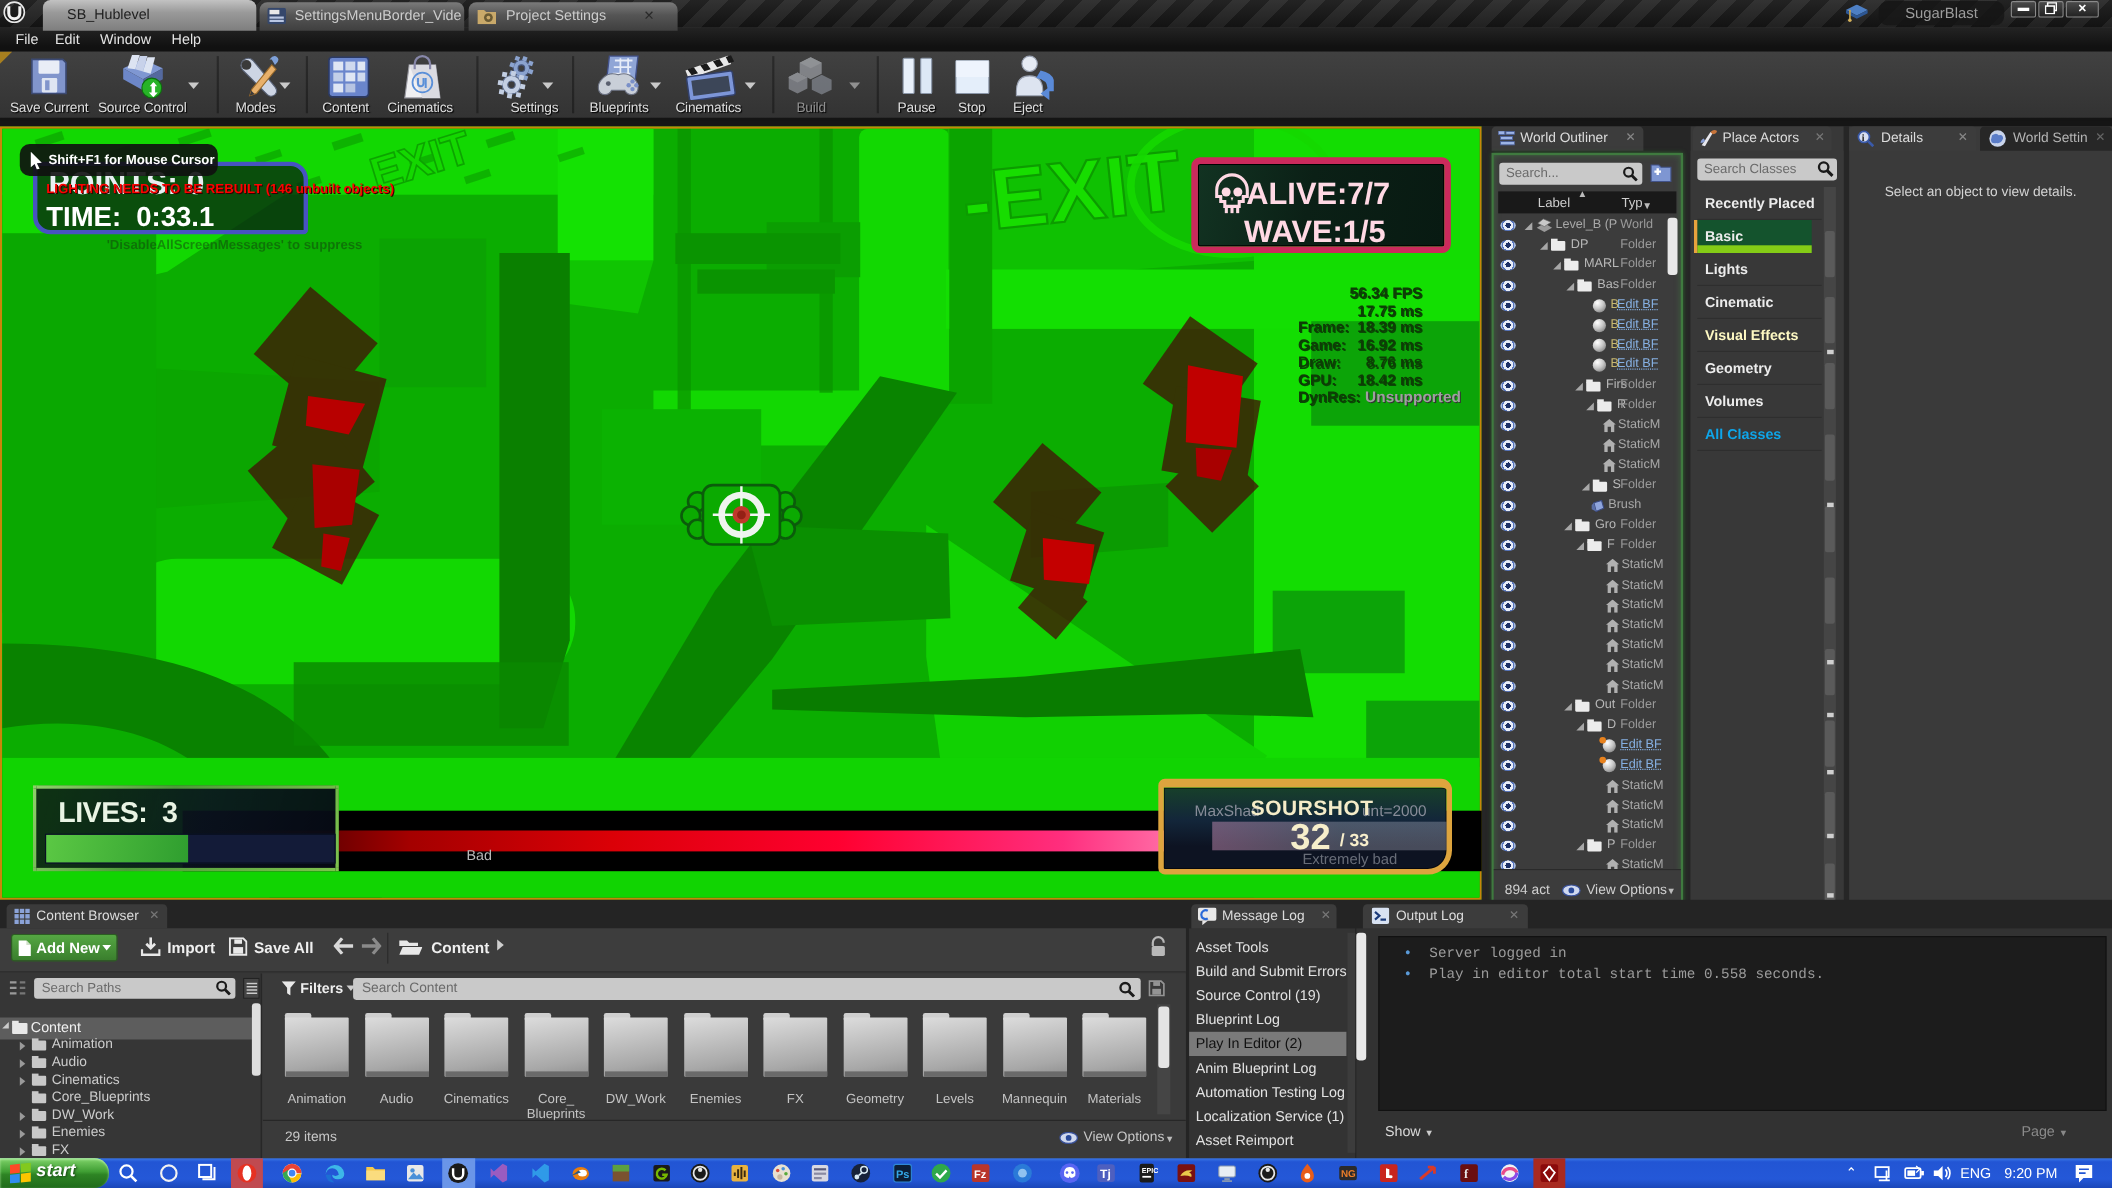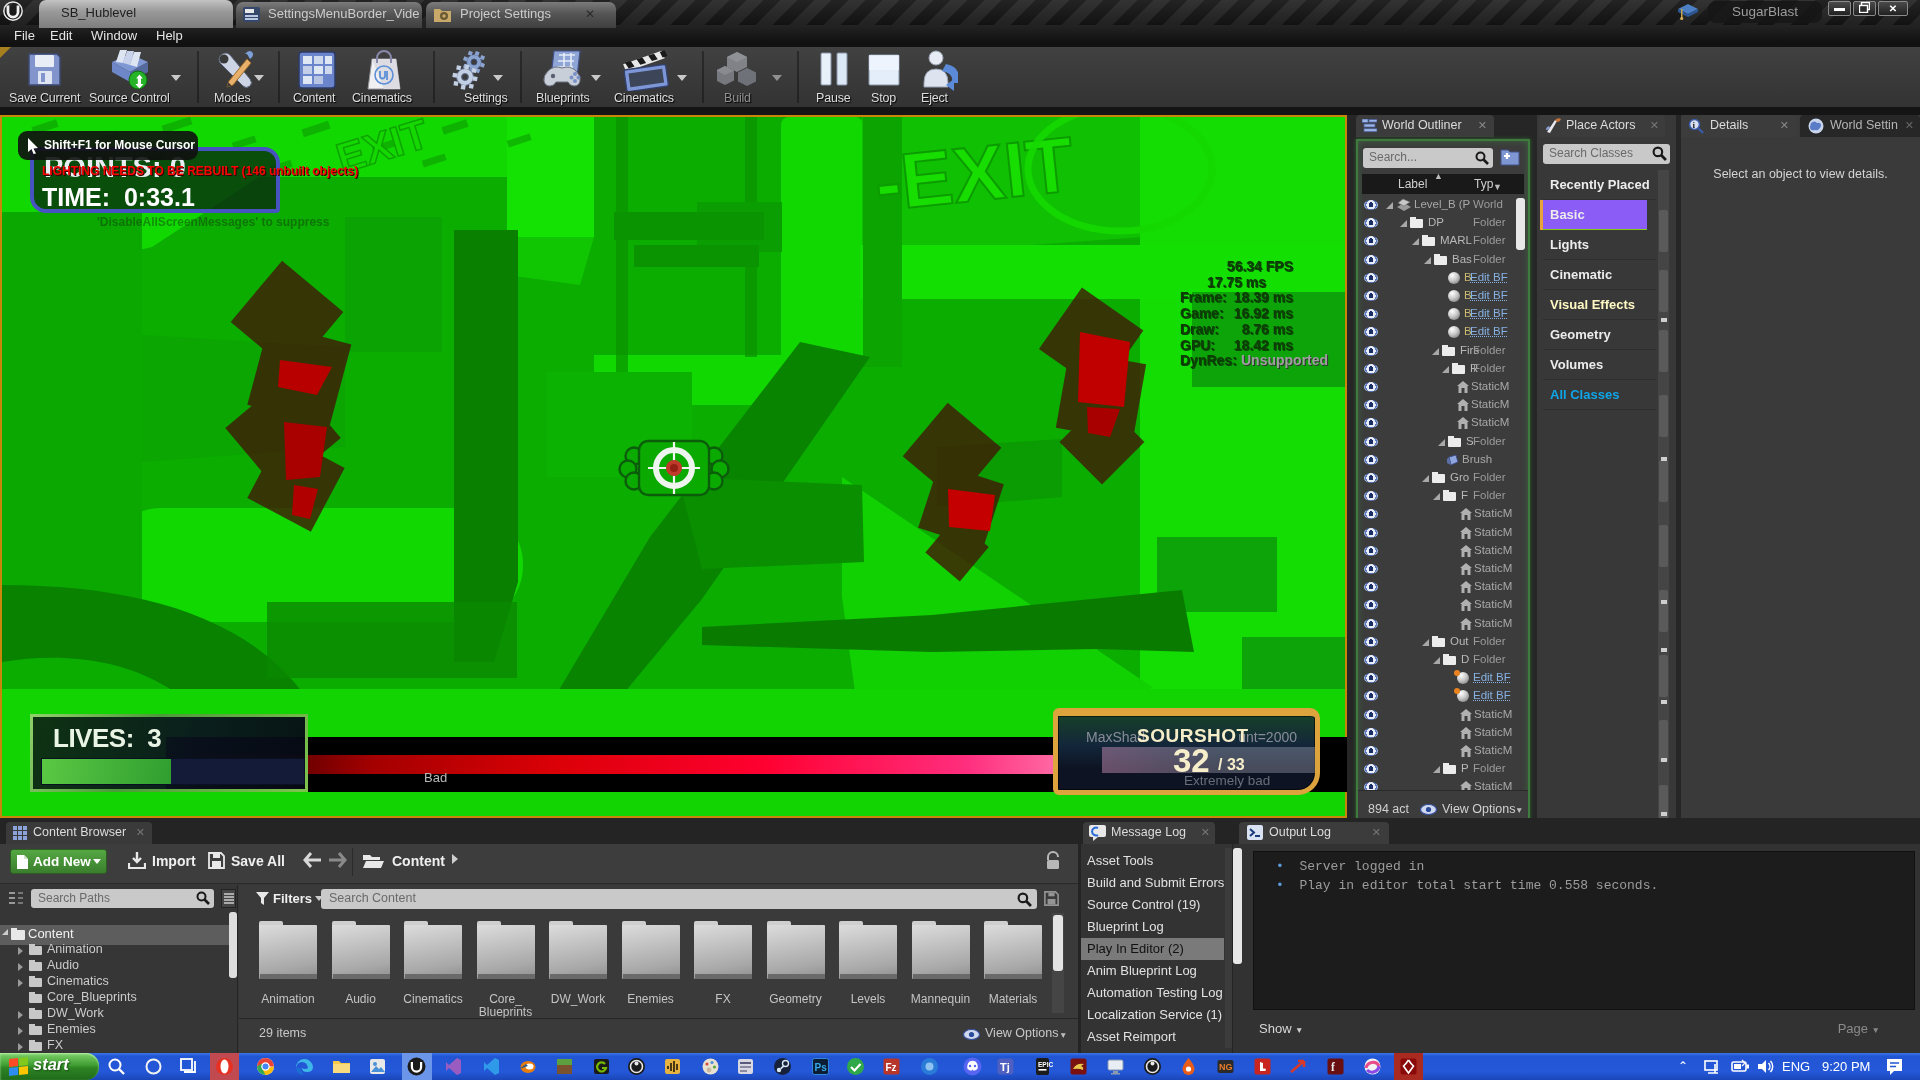--- a/index.html
+++ b/index.html
@@ -374,26 +374,41 @@
           <path d="M1 0 L11 10 L6.5 10.5 L9 15.5 L6.5 16 L4.5 11 L1 14 Z" fill="#fff"></path>
         </svg>Shift+F1 for Mouse Cursor</div>
     <div id="pointspanel">
         <div style="position:absolute;left:10px;top:0px;color:#e8eef2;font-weight:bold;font-size:29px;letter-spacing:0">POINTS:  0</div>
       <div style="position:absolute;left:8px;top:32px;color:#fff;font-weight:bold;font-size:25px;letter-spacing:0">TIME:&nbsp;&nbsp;0:33.1</div>
       </div>
     <div id="redwarn">LIGHTING NEEDS TO BE REBUILT (146 unbuilt objects)</div>
     <div id="suppress">'DisableAllScreenMessages' to suppress</div>
     <div id="statsblock">
       <div style="text-align:right">56.34 FPS</div>
-      <div style="text-align:center">17.75 ms</div>
+      <div style="text-align:right">17.75 ms</div>
       <div style="position:relative">Frame:<span style="position:absolute;right:0">18.39 ms</span></div>
       <div style="position:relative">Game:<span style="position:absolute;right:0">16.92 ms</span></div>
       <div style="position:relative">Draw:<span style="position:absolute;right:0">8.76 ms</span></div>
       <div style="position:relative">GPU:<span style="position:absolute;right:0">18.42 ms</span></div>
       <div style="position:relative;color:#0e3c06">DynRes:<span style="position:absolute;left:61px;color:#9f9f9f;text-shadow:1px 1px 0 #333">Unsupported</span></div>
+    </div>
+    <div id="alivepanel">
+      <svg style="position:absolute;left:13px;top:7px" width="36" height="42" viewBox="0 0 44 50">
+          <path d="M22 3 a17 17 0 0 1 17 17 v7 h-4.5 v5.5 h-4.5 v5.5 h-16 v-5.5 h-4.5 v-5.5 H5 v-7 a17 17 0 0 1 17 -17 z" fill="none" stroke="#ffd9e4" stroke-width="3.4"></path>
+          <circle cx="15.5" cy="22" r="5" fill="#ffd9e4"></circle>
+          <circle cx="28.5" cy="22" r="5" fill="#ffd9e4"></circle>
+          <path d="M20.5 28 h3 l-1.5 4 z" fill="#ffd9e4"></path>
+          <g fill="#ffd9e4">
+            <rect x="14" y="38.5" width="3.4" height="7"></rect>
+            <rect x="20.3" y="38.5" width="3.4" height="7"></rect>
+            <rect x="26.6" y="38.5" width="3.4" height="7"></rect>
+          </g>
+        </svg>
+      <div style="position:absolute;left:44px;top:11px;font-weight:bold;font-size:28px;letter-spacing:0">ALIVE:7/7</div>
+      <div style="position:absolute;left:42px;top:46px;font-weight:bold;font-size:28px;letter-spacing:0">WAVE:1/5</div>
     </div>
     <div id="livespanel">
       <div style="position:absolute;left:20px;top:6px;color:#e9f4e4;font-weight:bold;font-size:26px;letter-spacing:-0.5px">LIVES:&nbsp; 3</div>
       <div style="position:absolute;left:8px;top:41px;width:264px;height:27px;background:#131b38;border:1px solid #091021">
         <div style="position:absolute;left:0;top:0;width:129px;height:25px;background:linear-gradient(100deg,#5bc844,#2f9e2f)"></div>
       </div>
     </div>
     <div id="blackbar"></div>
     <div id="redbar"></div>
     <div style="position:absolute;left:422px;top:653px;color:#b9b9b9;font-size:13px;z-index:4">Bad</div>
@@ -698,21 +713,21 @@
     </div>
     <div style="position:absolute;left:0;top:22px;width:139px;height:693px;background:#383838">
       <div class="srchbox" style="position:absolute;left:6px;top:7px;width:127px;height:20px;font-size:12px;line-height:19px;padding-left:6px">Search Classes<svg style="position:absolute;right:3px;top:2px" width="15" height="15" viewBox="0 0 14 14">
             <circle cx="5.5" cy="5.5" r="4" fill="none" stroke="#1a1a1a" stroke-width="2"></circle>
             <path d="M8.5 8.5 L13 13" stroke="#1a1a1a" stroke-width="2.6"></path>
           </svg></div>
       <div id="palist" style="position:absolute;left:6px;top:33px;width:113px">
 <div style="position:absolute;left:0;top:0px;width:113px;height:30px;background:transparent;border-bottom:1px solid #2e2e2e">
             <span style="position:absolute;left:7px;top:7px;font-weight:bold;font-size:13px;color:#ececec">Recently Placed</span>
           </div>
-<div style="position:absolute;left:0;top:30px;width:104px;height:30px;background:#8b5cf6;border-bottom:1px solid #84cc16">
+<div style="position:absolute;left:0;top:30px;width:104px;height:30px;background:#14532d;border-bottom:7px solid #84cc16">
             <span style="position:absolute;left:-3px;top:0;width:3px;height:30px;background:#e8a33d"></span>
             <span style="position:absolute;left:7px;top:7px;font-weight:bold;font-size:13px;color:#ececec">Basic</span>
           </div>
 <div style="position:absolute;left:0;top:60px;width:113px;height:30px;background:transparent;border-bottom:1px solid #2e2e2e">
             <span style="position:absolute;left:7px;top:7px;font-weight:bold;font-size:13px;color:#ececec">Lights</span>
           </div>
 <div style="position:absolute;left:0;top:90px;width:113px;height:30px;background:transparent;border-bottom:1px solid #2e2e2e">
             <span style="position:absolute;left:7px;top:7px;font-weight:bold;font-size:13px;color:#ececec">Cinematic</span>
           </div>
 <div style="position:absolute;left:0;top:120px;width:113px;height:30px;background:transparent;border-bottom:1px solid #2e2e2e">

